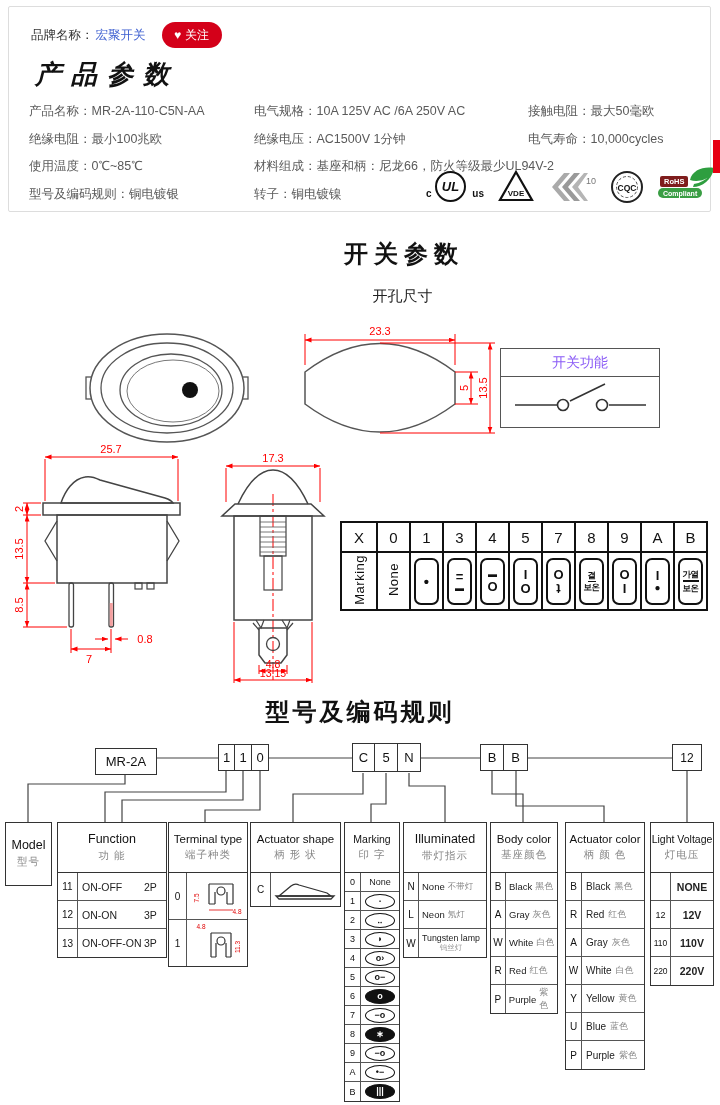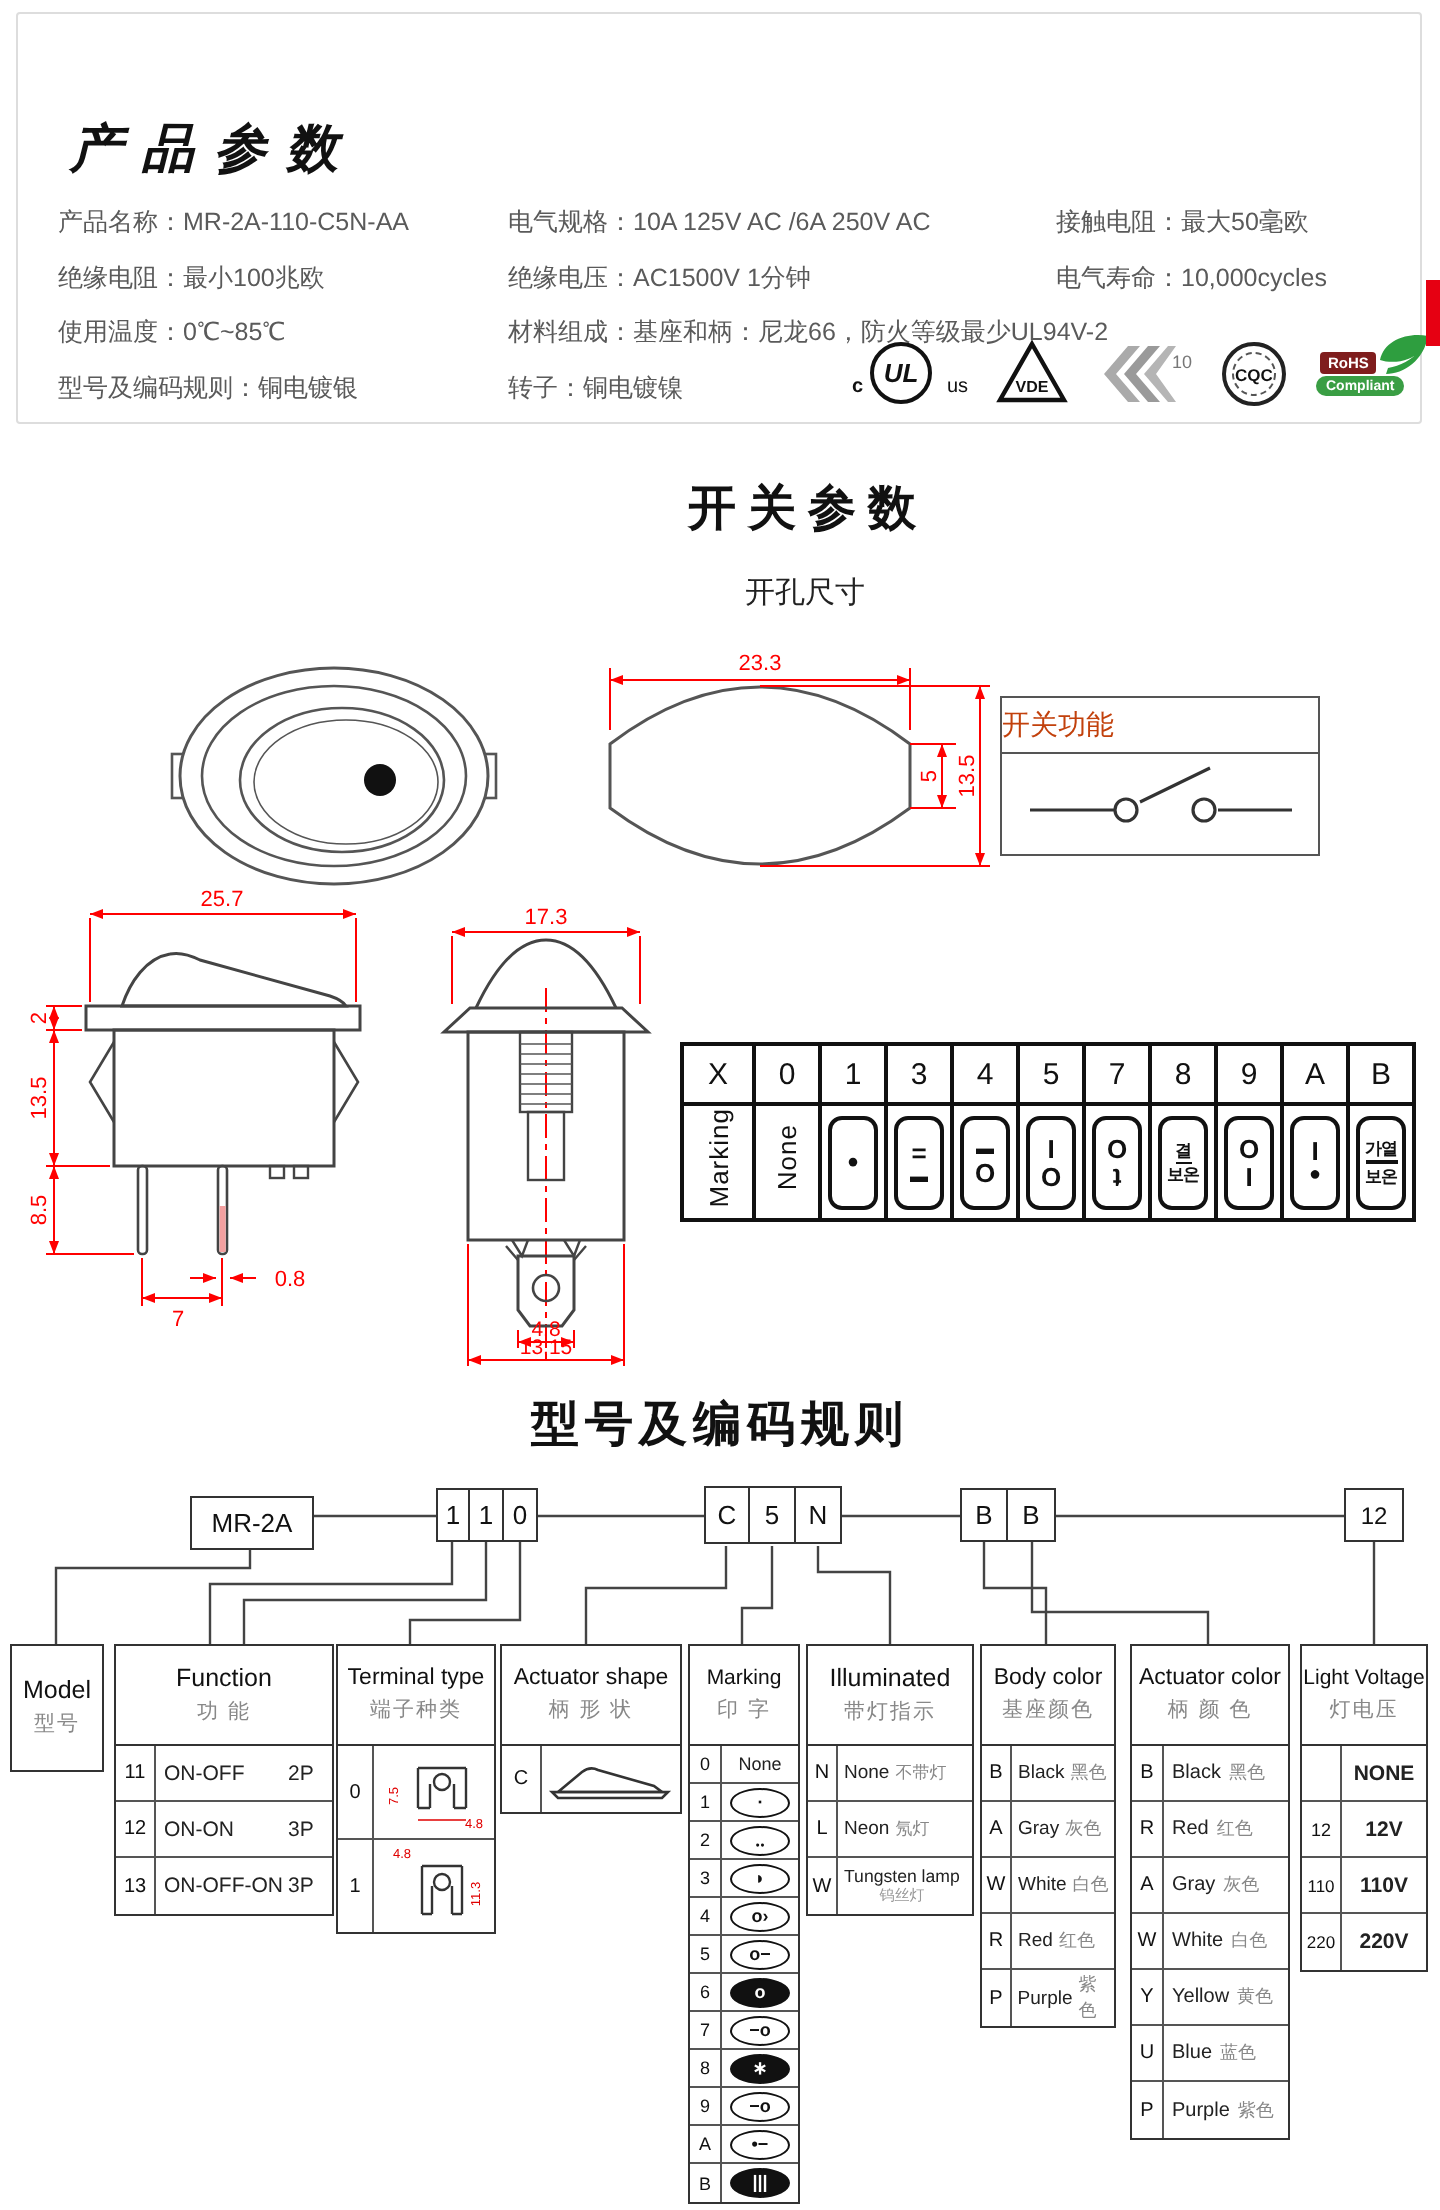--- a/index.html
+++ b/index.html
@@ -15,35 +15,35 @@
   .script-title { position:absolute; left:26px; top:50px; font-family:"DejaVu Serif", serif; font-style:italic; font-weight:bold; font-size:26px; letter-spacing:10px; color:#111; }
   .pcol { position:absolute; font-size:12.5px; color:#5a5a5a; }
   .pcol div { height:27.5px; line-height:27.5px; white-space:nowrap; }
   .pcol1 { left:20px; top:91px; width:225px; }
   .pcol2 { left:245px; top:91px; width:465px; }
   .pcol3 { left:519px; top:91px; width:195px; }
   .certs { position:absolute; left:417px; top:162px; display:flex; align-items:center; gap:13px; }
   .ul-logo { position:relative; width:58px; height:36px; }
   .ul-c { position:absolute; left:0; bottom:6px; font-size:10px; font-weight:bold; color:#111; }
   .ul-circle { position:absolute; left:9px; top:2px; width:31px; height:31px; border:2.5px solid #111; border-radius:50%; display:flex; align-items:center; justify-content:center; font-weight:bold; font-style:italic; font-size:13px; color:#111; }
-  .ul-us { position:absolute; right:0; bottom:6px; font-size:10px; font-weight:normal; color:#111;margin-left:20px; }
+  .ul-us { position:absolute; right:0; bottom:6px; font-size:10px; font-weight:bold; color:#111;margin-left:20px; }
   .rohs-logo { position:relative; width:56px; height:36px; }
   .rohs-a { position:absolute; left:2px; top:7px; background:#7f1d1d; color:#fff; font-size:7.5px; font-weight:bold; padding:1px 4px; border-radius:2px; }
   .rohs-b { position:absolute; left:0px; top:19px; background:#3a9e44; color:#fff; font-size:7px; font-weight:bold; padding:1.5px 5px; border-radius:7px; }
   .red-edge { position:absolute; left:713px; top:140px; width:7px; height:33px; background:#e60012; }
 
   
   .h-switch { position:absolute; left:0; top:238px; width:720px; text-align:center; font-size:24px; font-weight:bold; letter-spacing:6px; color:#111;margin-left:44px; }
   .h-coding { position:absolute; left:0; top:696px; width:720px; text-align:center; font-size:24px; font-weight:bold; letter-spacing:3px; color:#111; }
   .hole-label { position:absolute; left:295px; top:287px; width:215px; text-align:center; font-size:15px; color:#222; }
 
   
   .svg-abs { position:absolute; }
   .func-box { position:absolute; left:500px; top:348px; width:160px; height:80px; border:1.5px solid #555; background:#fff; }
-  .func-title { height:28px; line-height:27px; font-size:14px; color:#c2410c; border-bottom:1.5px solid #555; }
+  .func-title { height:28px; line-height:27px; text-align:center; font-size:14px; color:#8b5cf6; border-bottom:1.5px solid #555; }
 
   
   .mmx { position:absolute; left:340px; top:521px; border-collapse:collapse; table-layout:fixed; }
   .mmx td { border:2px solid #111; text-align:center; vertical-align:middle; padding:0; font-size:15px; color:#111; background:#fff; }
   .mmx .hr td { height:30px; }
   .mmx .sr td { height:58px; }
   .vtext { writing-mode:vertical-rl; transform:rotate(180deg); font-size:13px; letter-spacing:0.5px; display:inline-block; }
   .msym { width:25px; height:47px; margin:0 auto; border:2px solid #111; border-radius:7px; display:flex; flex-direction:column; align-items:center; justify-content:center; gap:1px; font-weight:bold; font-size:13px; line-height:1; color:#111; }
   .msym .one { font-size:15px; }
   .msym .bar { font-size:9px; }
@@ -76,20 +76,28 @@
 
   <svg width="0" height="0" style="position:absolute">
     <defs>
       <marker id="ra" markerWidth="7" markerHeight="6" refX="6.5" refY="2.5" orient="auto-start-reverse" markerUnits="userSpaceOnUse">
         <path d="M0,0 L6.5,2.5 L0,5 Z" fill="#f00"></path>
       </marker>
     </defs>
   </svg>
 
   <div class="card">
+    <div class="brand-row">
+      <span>品牌名称：</span>
+        <a class="brand-link">宏聚开关</a>
+      <button class="follow-btn">
+        <span class="hrt">♥</span>
+        <span>关注</span>
+      </button>
+    </div>
     <div class="script-title">产品参数</div>
 
     <div class="pcol pcol1">
       <div>产品名称：MR-2A-110-C5N-AA</div>
       <div>绝缘电阻：最小100兆欧</div>
       <div>使用温度：0℃~85℃</div>
       <div>型号及编码规则：铜电镀银</div>
     </div>
     <div class="pcol pcol2">
       <div>电气规格：10A  125V  AC /6A  250V  AC</div>

